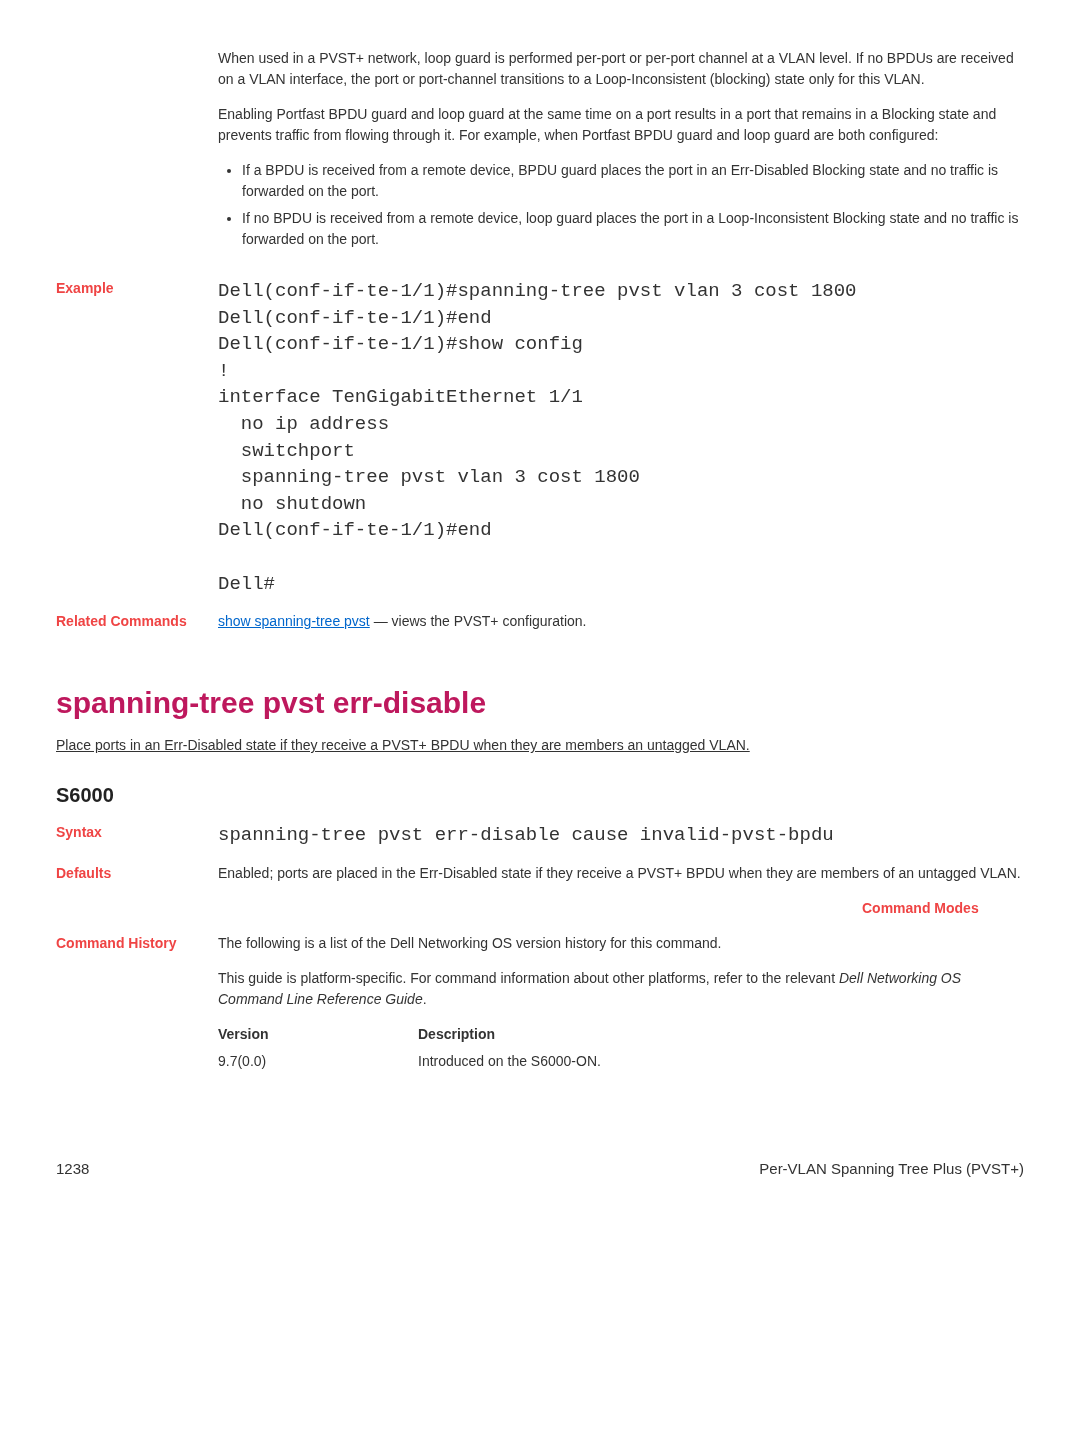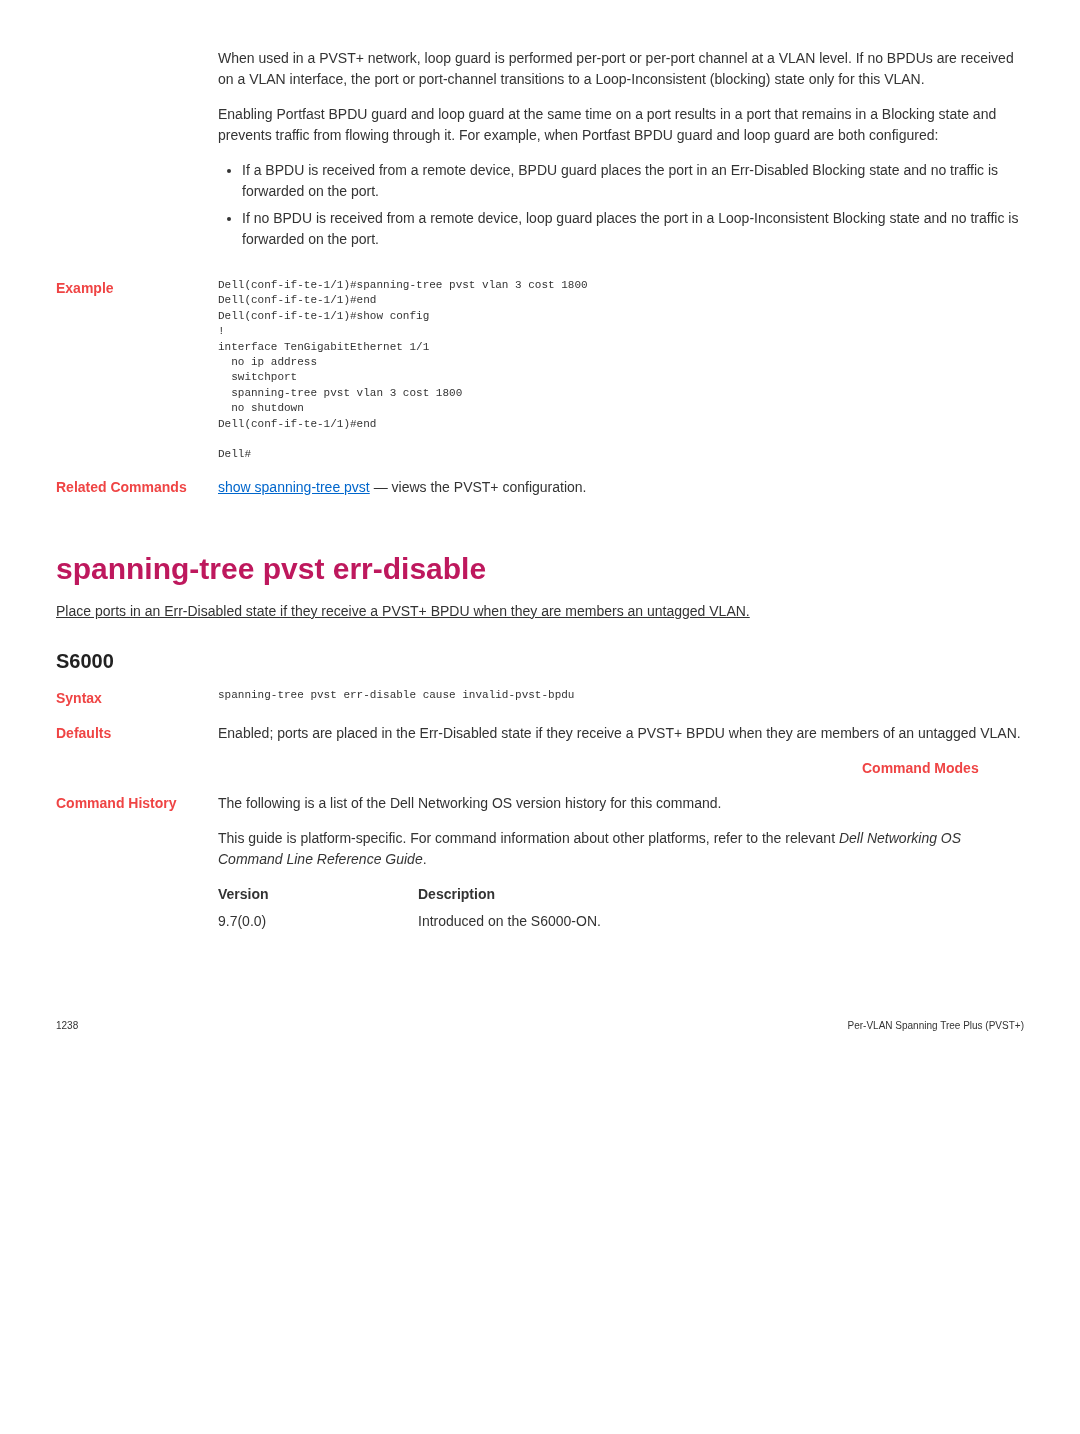--- a/index.html
+++ b/index.html
@@ -32,21 +32,21 @@
   }
   ul {
     margin: 0 0 14px 0;
     padding-left: 24px;
   }
   li {
     margin-bottom: 6px;
   }
   pre {
     font-family: "Courier New", monospace;
-    font-size: 11px;
+    font-size: 19px;
     line-height: 1.4;
     margin: 0;
     white-space: pre-wrap;
   }
   a.link {
     color: #0066cc;
     text-decoration: underline;
   }
   h1.section-heading {
     font-size: 30px;
@@ -71,21 +71,21 @@
   .version-left {
     flex: 0 0 200px;
     font-weight: 600;
   }
   .version-right {
   }
   .footer {
     display: flex;
     justify-content: space-between;
     margin-top: 80px;
-    font-size: 10px;
+    font-size: 15px;
     color: #333;
   }
 </style>
 </head>
 <body>
 
 <div class="two-col">
   <div class="label-col"></div>
   <div class="content-col">
     <p>When used in a PVST+ network, loop guard is performed per-port or per-port channel at a VLAN level. If no BPDUs are received on a VLAN interface, the port or port-channel transitions to a Loop-Inconsistent (blocking) state only for this VLAN.</p>

